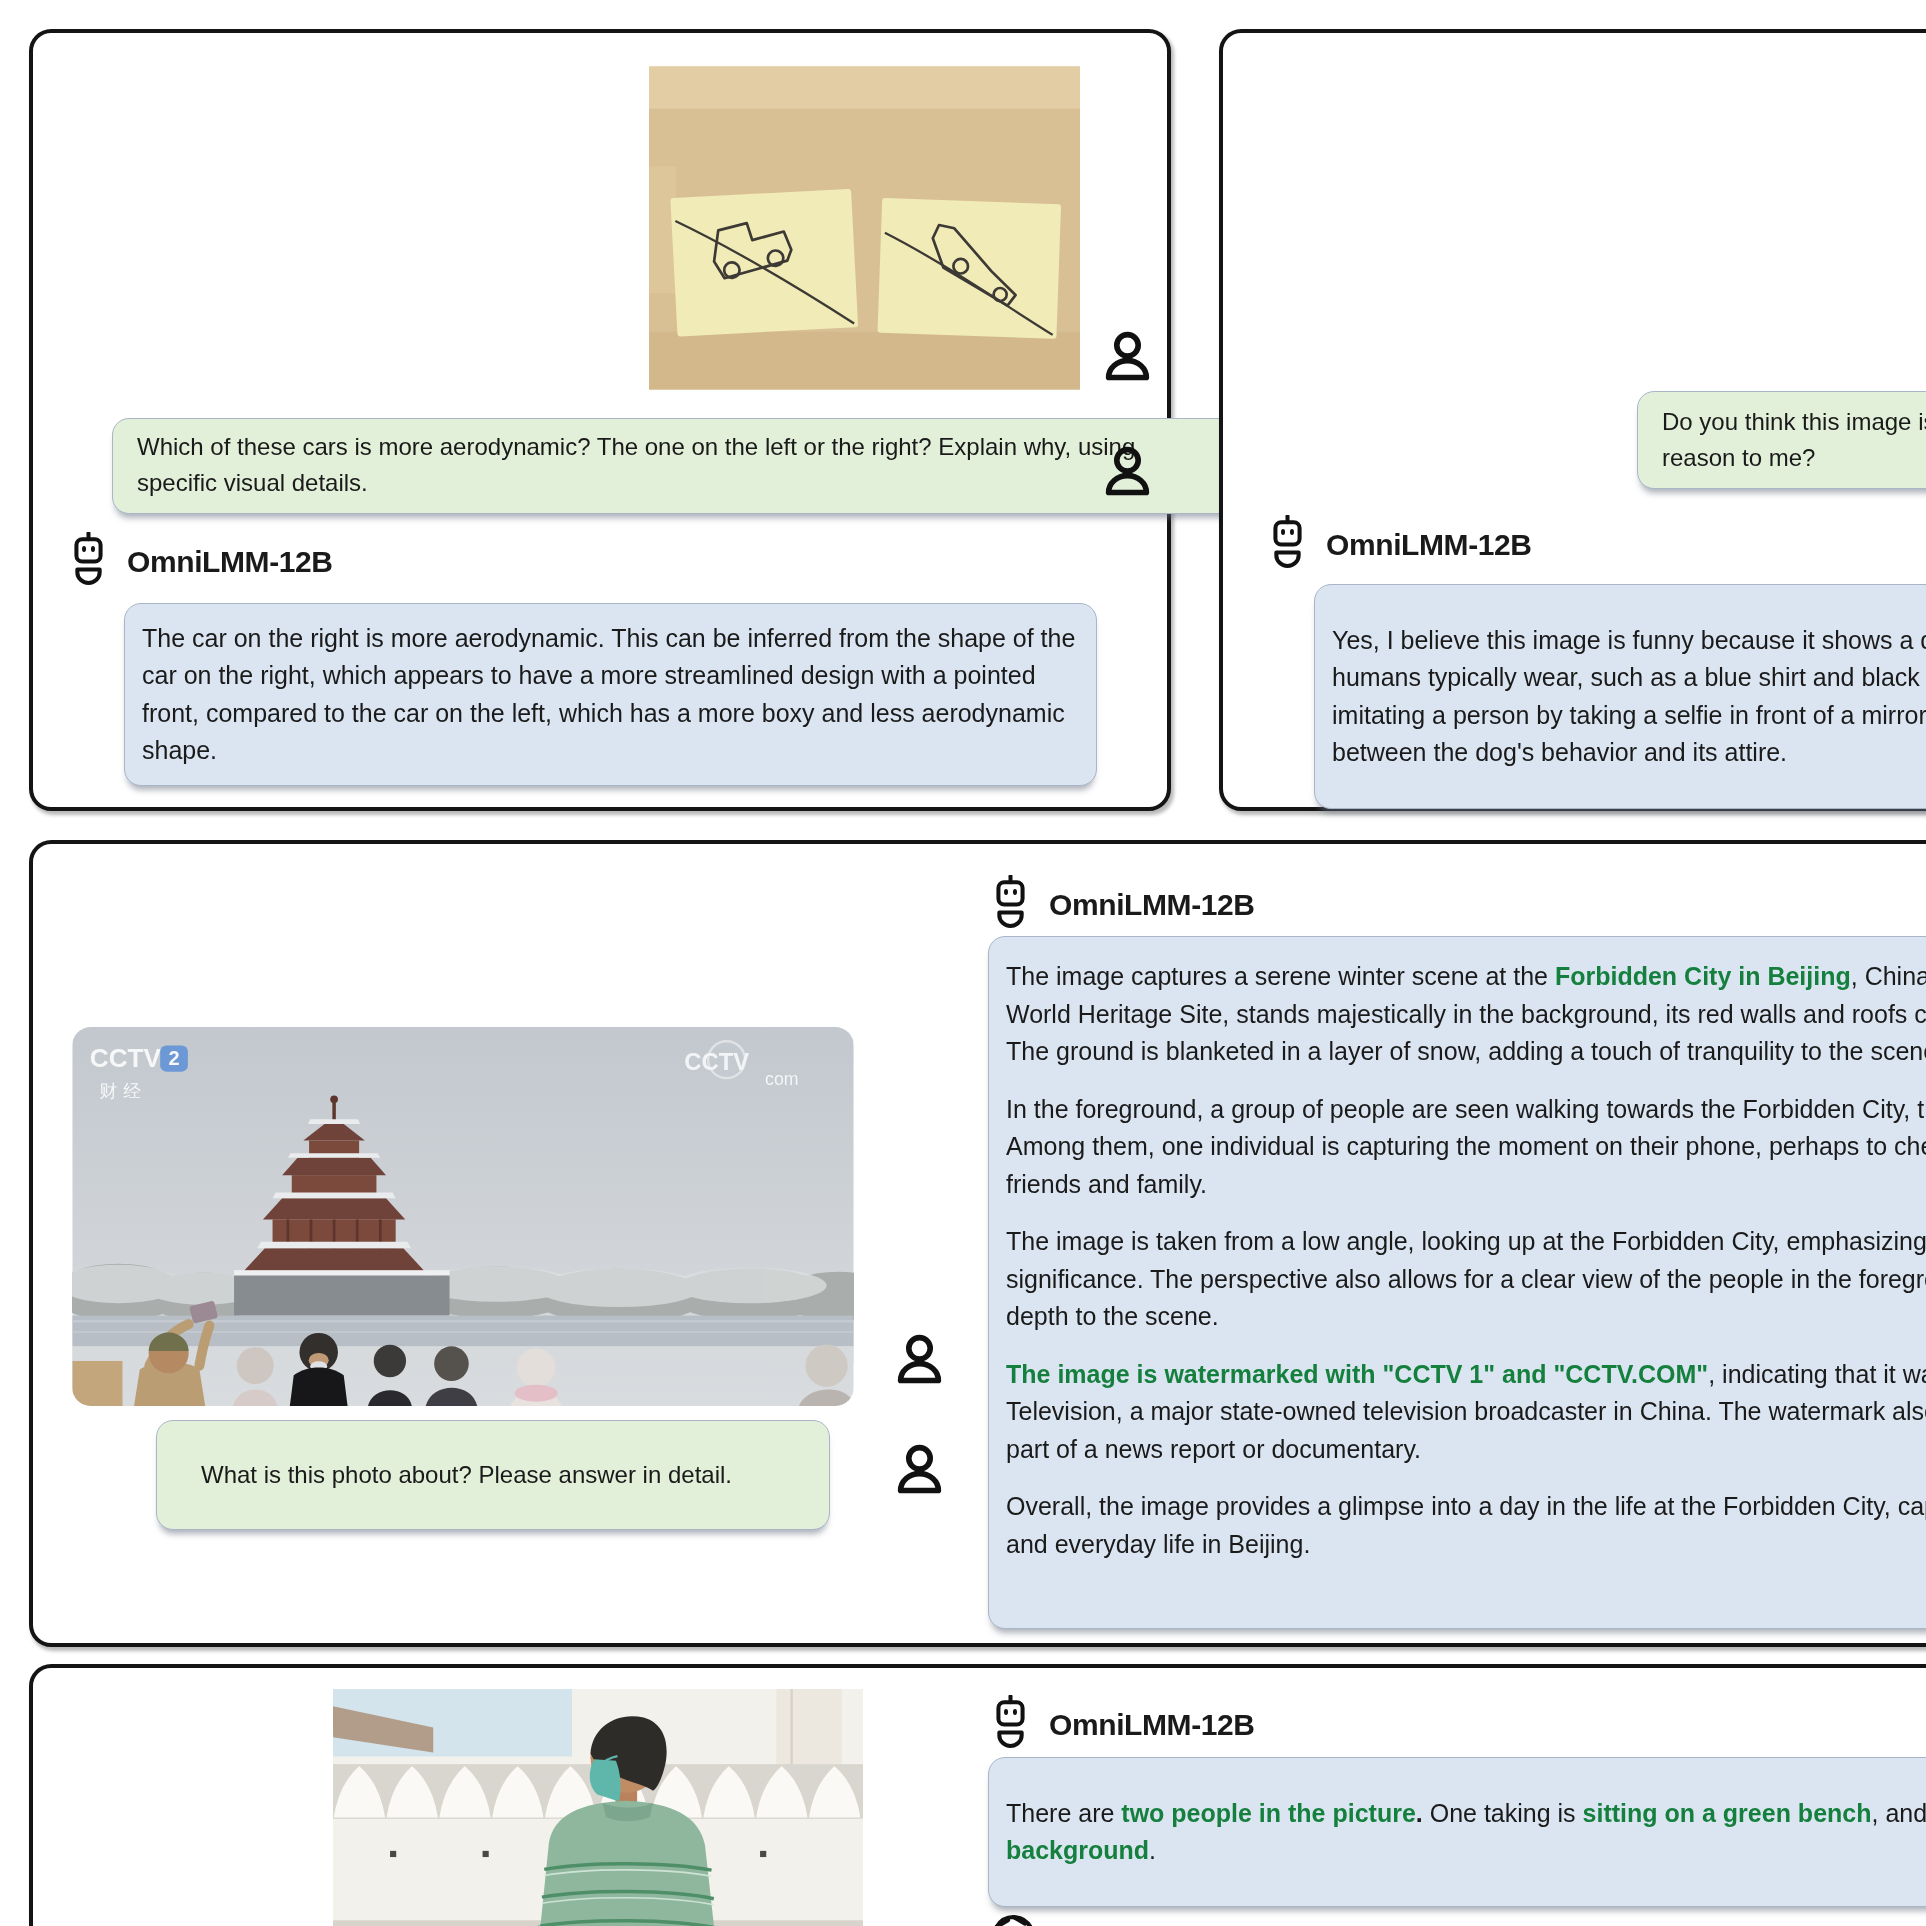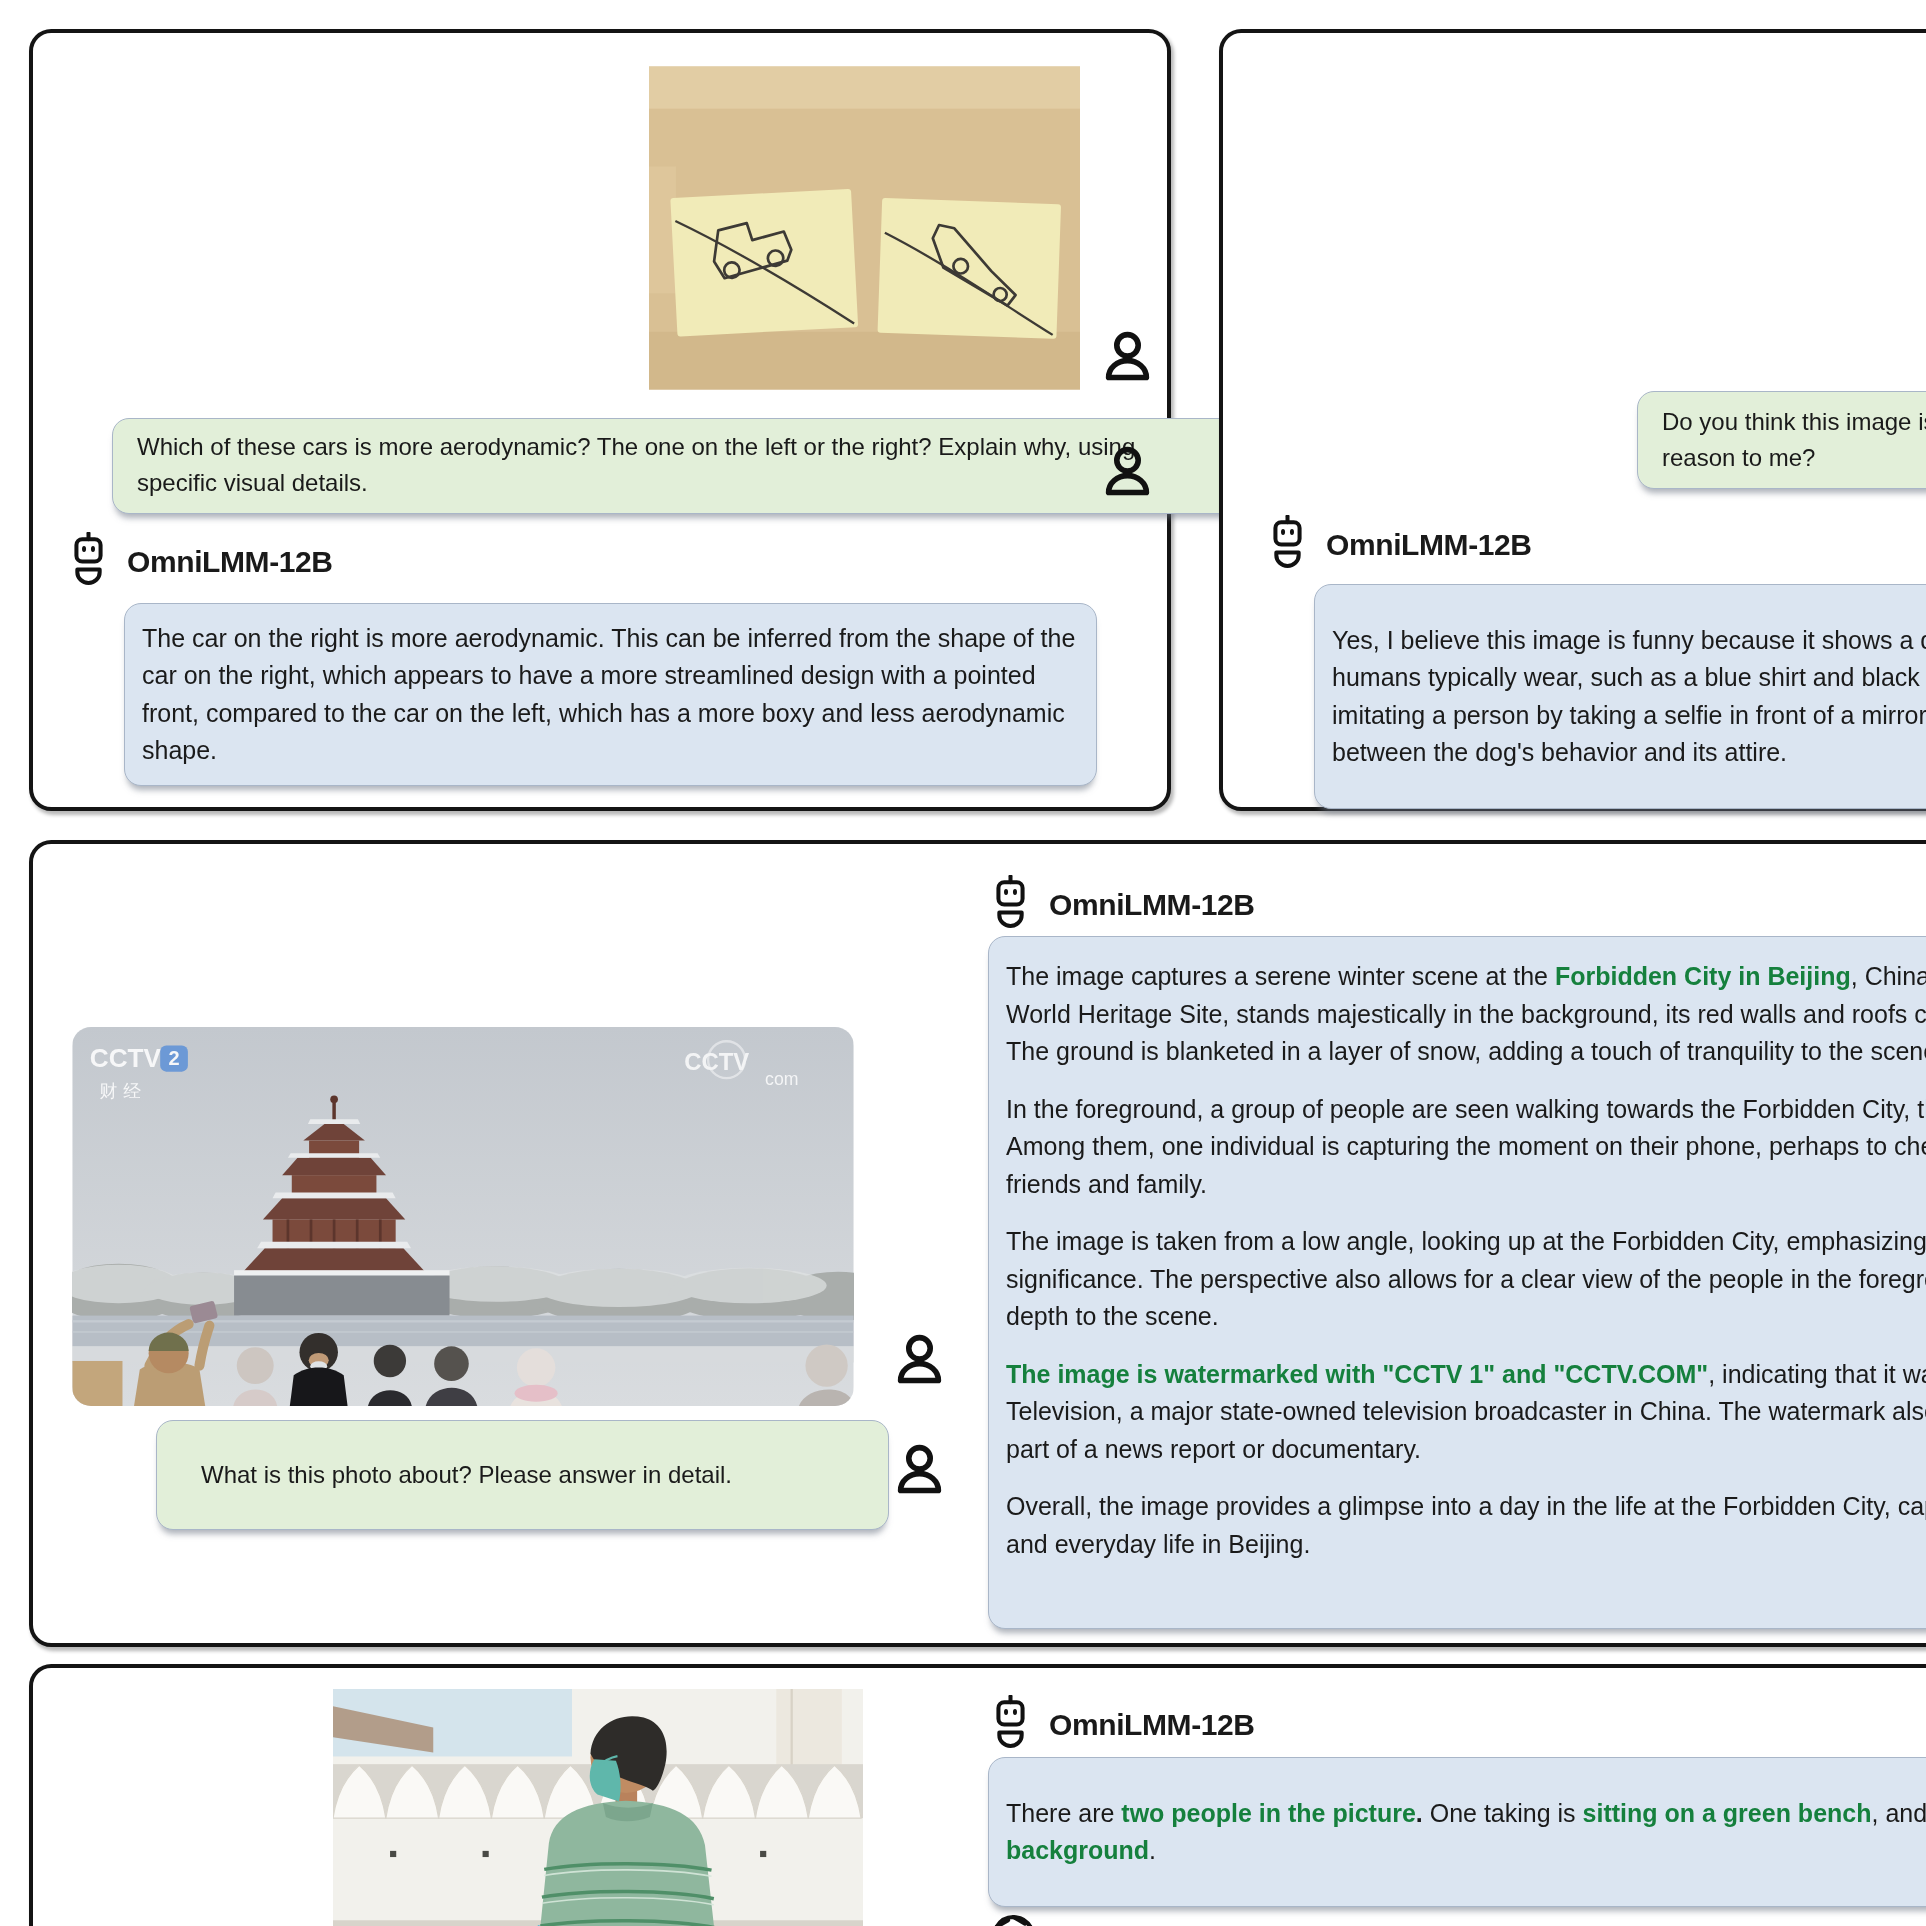--- a/index.html
+++ b/index.html
@@ -236,21 +236,21 @@
       </svg>
     </div>
 
     <div class="person-ic" style="left:861px;top:489px;">
       <svg viewBox="0 0 100 100" fill="none" stroke="#111" stroke-width="11">
         <circle cx="50" cy="30" r="21"></circle>
         <path d="M13,93 A37,33 0 0 1 87,93 Z" stroke-linejoin="round"></path>
       </svg>
     </div>
 
-    <div class="qbubble" style="left:123px;top:576px;width:733px;height:110px;padding-left:44px;">
+    <div class="qbubble" style="left:123px;top:576px;width:674px;height:110px;padding-left:44px;">
       <span>What is this photo about? Please answer in detail.</span>
     </div>
 
     <div class="person-ic" style="left:861px;top:599px;">
       <svg viewBox="0 0 100 100" fill="none" stroke="#111" stroke-width="11">
         <circle cx="50" cy="30" r="21"></circle>
         <path d="M13,93 A37,33 0 0 1 87,93 Z" stroke-linejoin="round"></path>
       </svg>
     </div>
   </section>

